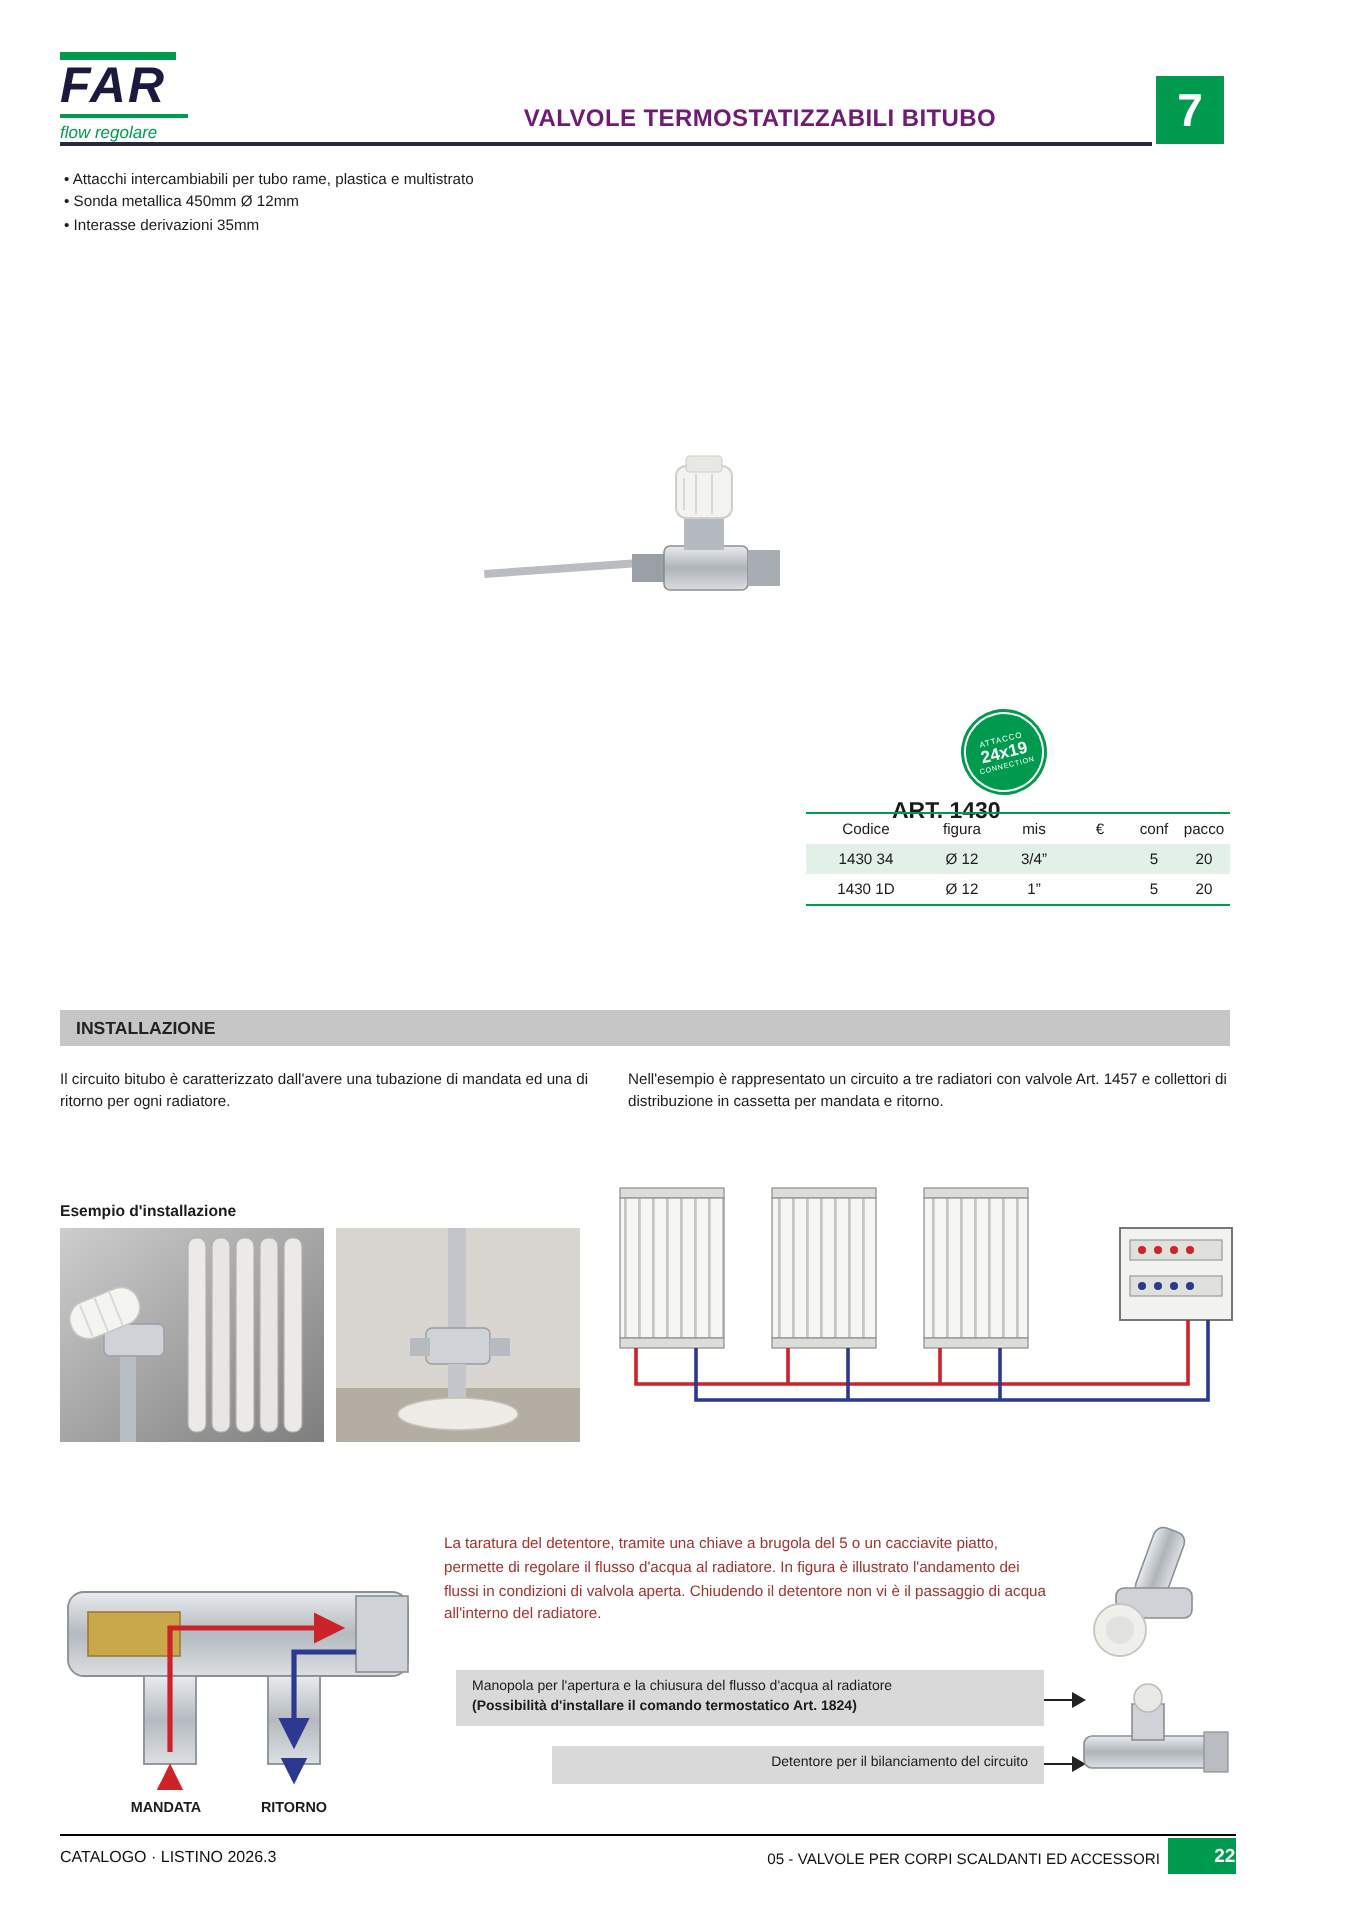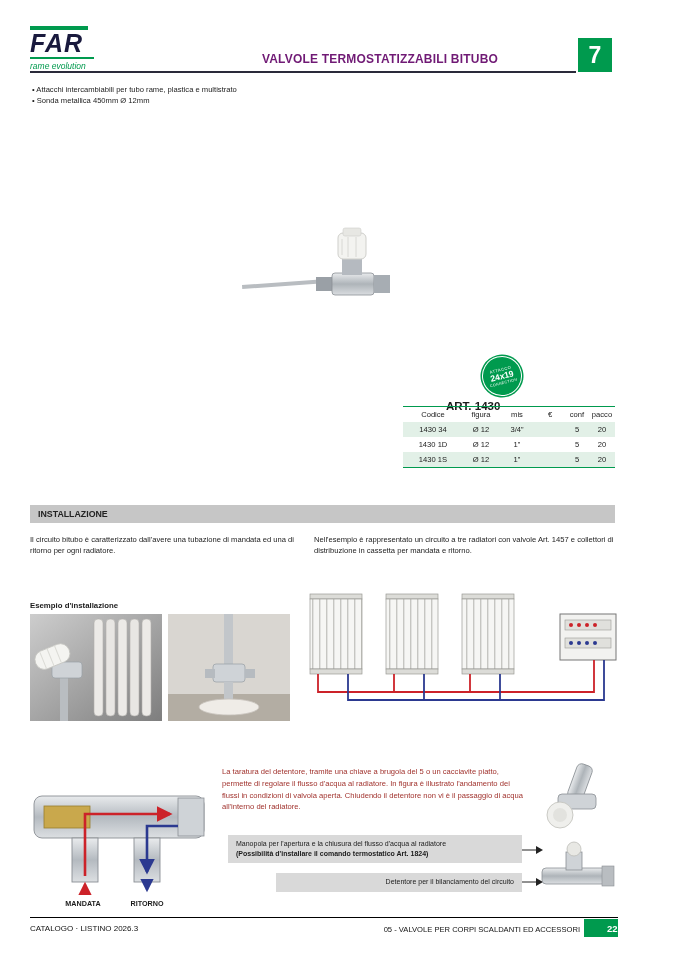--- a/index.html
+++ b/index.html
@@ -56,31 +56,32 @@
 </style>
 </head>
 <body>
 
 <div class="page">
 
   <div class="abs" style="left:30px; top:26px;">
     <div class="logo-bar"></div>
     <div class="logo-text">FAR</div>
     <div class="logo-underline"></div>
-    <div class="logo-tagline">rame evolution</div>
+    <div class="logo-tagline">flow regolare</div>
   </div>
 
   <div class="abs page-title" style="left:190px; top:52px;">VALVOLE TERMOSTATIZZABILI BITUBO</div>
   <div class="abs chapter-box" style="left:578px; top:38px;">7</div>
   <div class="abs header-rule" style="left:30px; top:71px; width:546px;"></div>
 
   <div class="abs intro" style="left:32px; top:84px;">
     <ul>
       <li><span>Attacchi intercambiabili per tubo rame, plastica e multistrato</span></li>
       <li><span>Sonda metallica 450mm Ø 12mm</span></li>
+      <li><span>Interasse derivazioni 35mm</span></li>
     </ul>
   </div>
 
   <svg class="abs" style="left:238px; top:225px;" width="180" height="95" viewBox="0 0 180 95">
     <defs>
       <linearGradient id="metalP" x1="0" y1="0" x2="0" y2="1">
         <stop offset="0" stop-color="#e9ebed"></stop>
           <stop offset="0.5" stop-color="#aeb4b9"></stop>
           <stop offset="1" stop-color="#dadde0"></stop>
       </linearGradient>
@@ -125,28 +126,20 @@
           <td>20</td>
       </tr>
       <tr>
         <td>1430 1D</td>
           <td>Ø 12</td>
           <td>1”</td>
           <td></td>
           <td>5</td>
           <td>20</td>
       </tr>
-      <tr>
-        <td>1430 1S</td>
-          <td>Ø 12</td>
-          <td>1”</td>
-          <td></td>
-          <td>5</td>
-          <td>20</td>
-      </tr>
     </tbody>
   </table>
 
   <div class="abs section-bar" style="left:30px; top:505px; width:585px;">INSTALLAZIONE</div>
 
   <div class="abs colpar" style="left:30px; top:534px; width:274px;">Il circuito bitubo è caratterizzato dall'avere una tubazione di mandata ed una di ritorno per ogni radiatore.</div>
   <div class="abs colpar" style="left:314px; top:534px; width:300px;">Nell'esempio è rappresentato un circuito a tre radiatori con valvole Art. 1457 e collettori di distribuzione in cassetta per mandata e ritorno.</div>
 
   <div class="abs example-label" style="left:30px; top:601px;">Esempio d'installazione</div>
 

